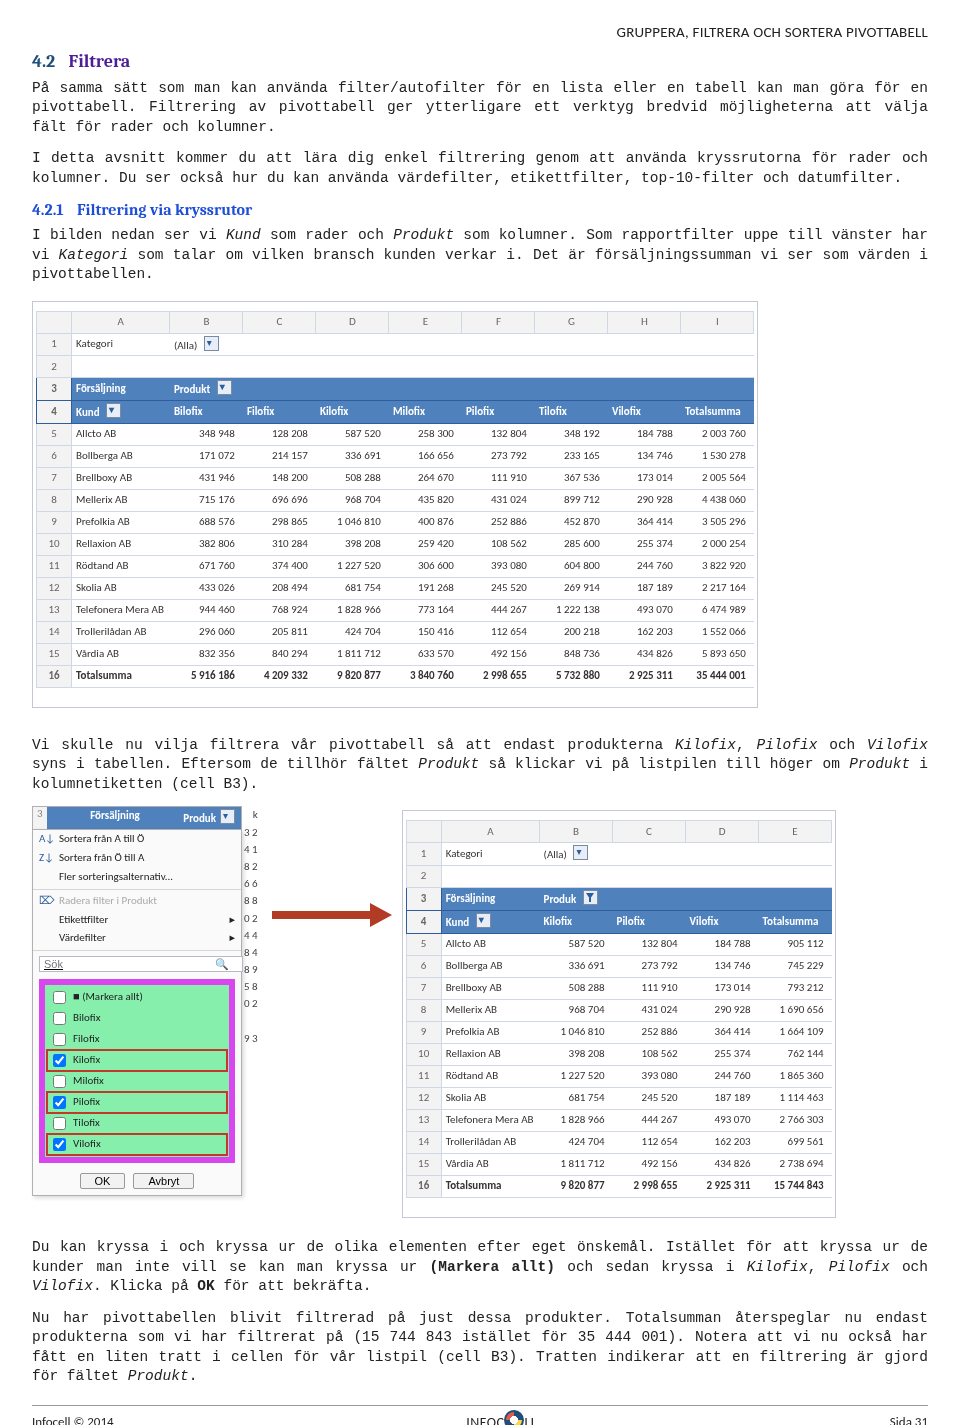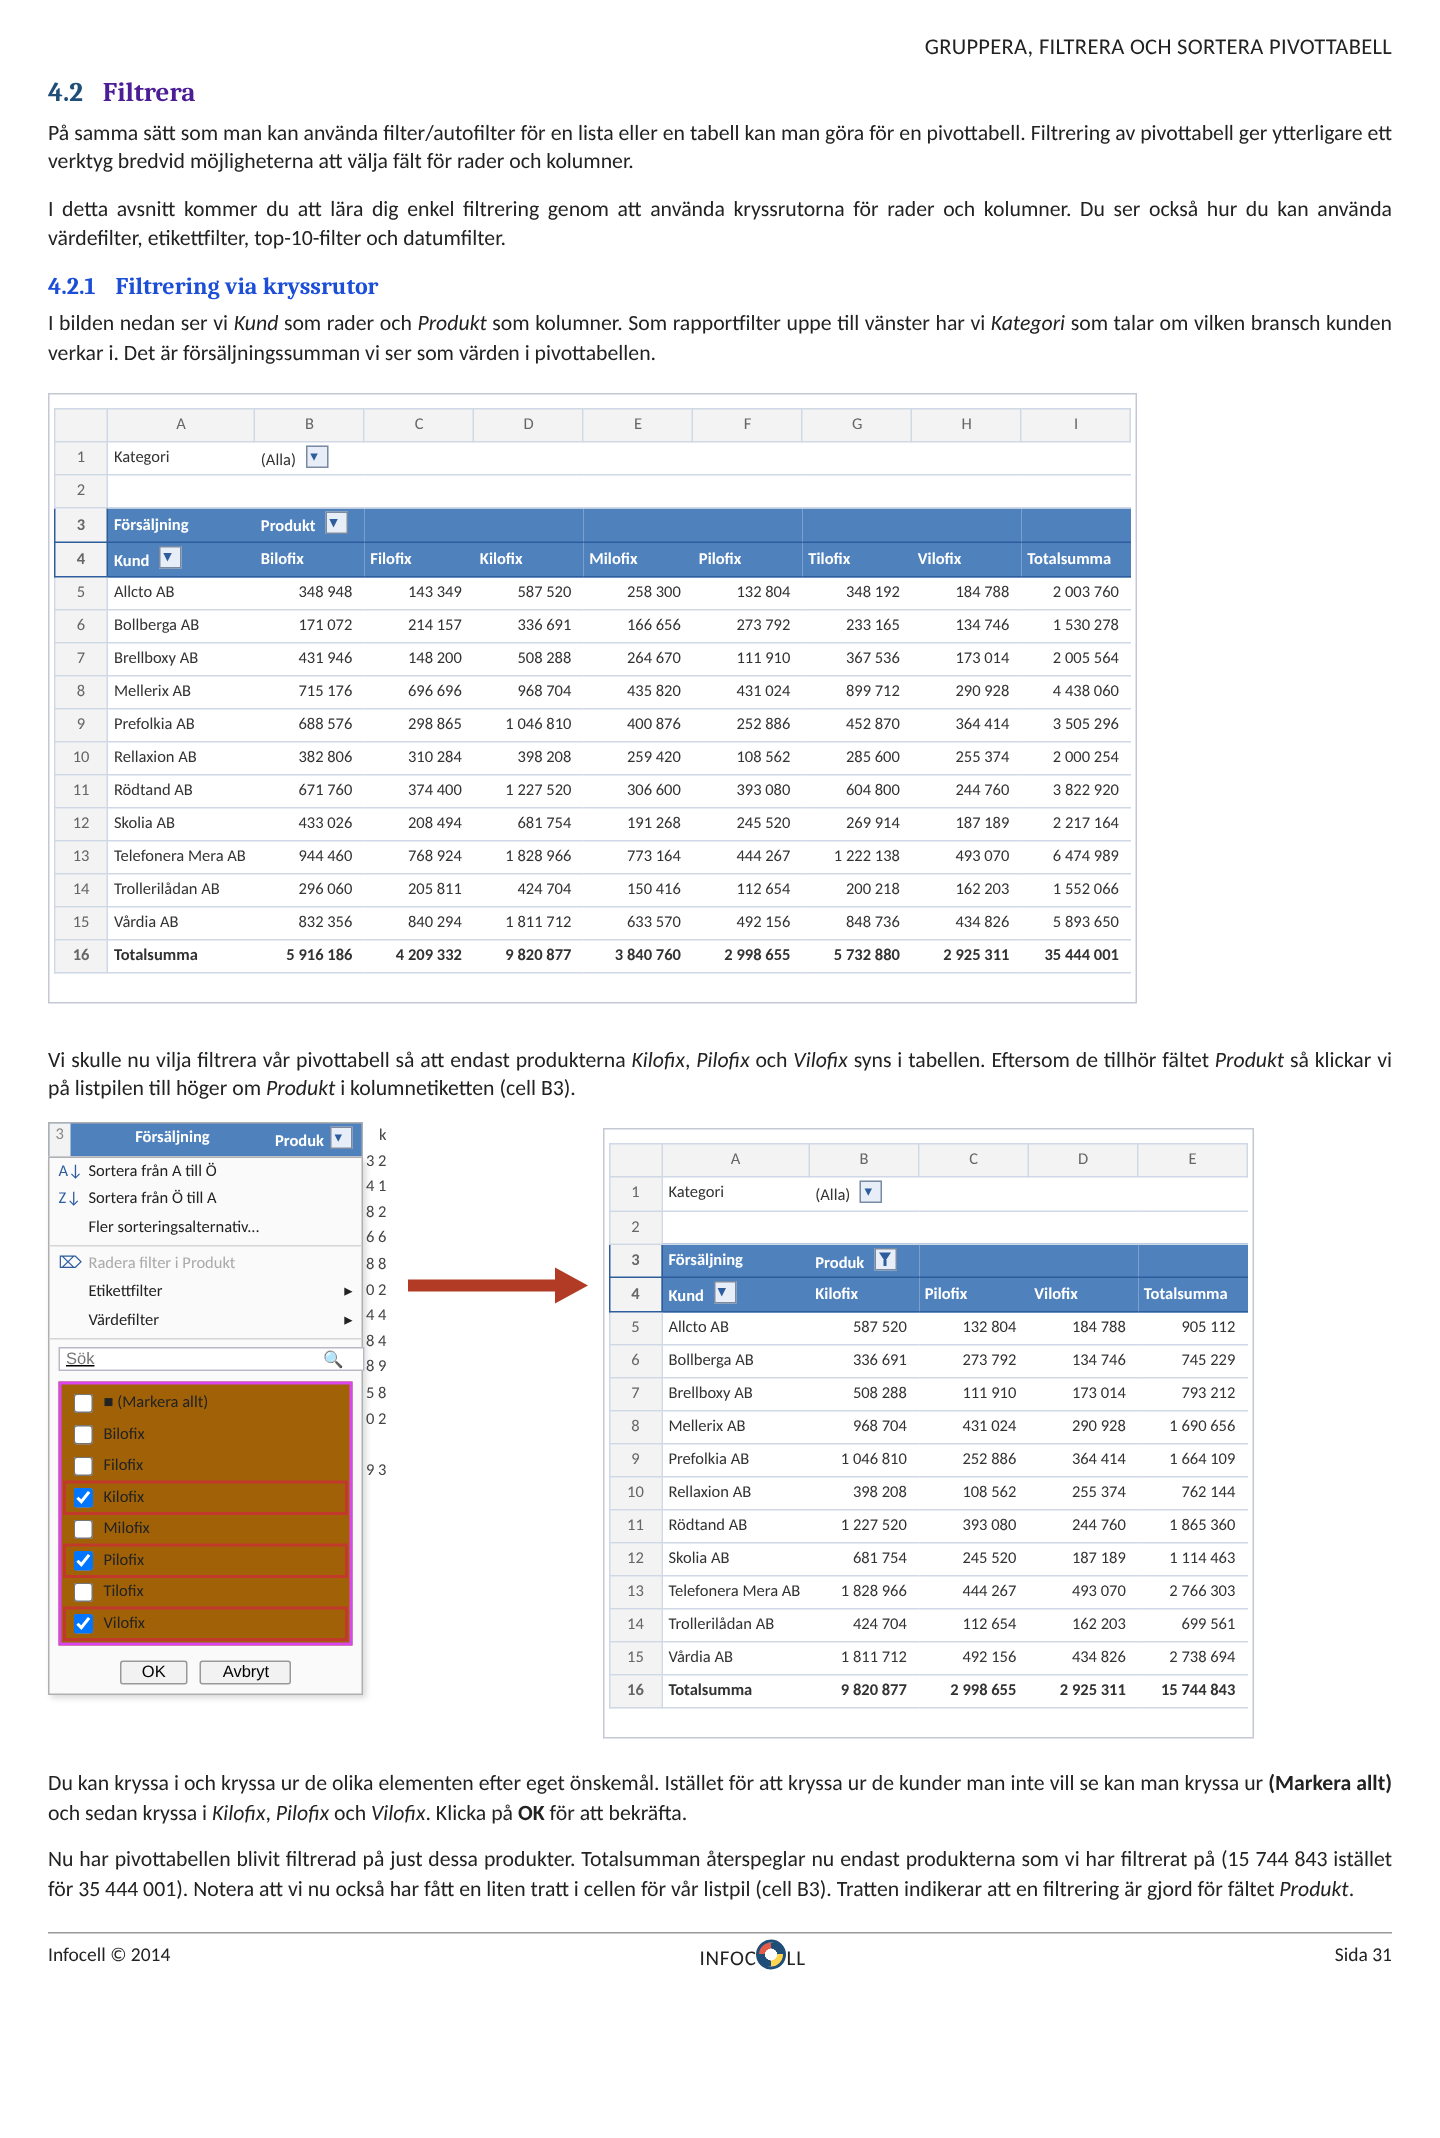--- a/index.html
+++ b/index.html
@@ -8,21 +8,21 @@
     color: #222;
     margin: 0;
     padding: 22px 32px 12px 32px;
     width: 896px;
     line-height: 1.35;
   }
   .header-right { text-align: right; font-size: 15px; letter-spacing: .2px; margin-bottom: 8px; }
   .sec-num { color:#1f4e79; font-family:Cambria,Georgia,serif; font-weight:bold; font-size:18px; }
   .sec-title { color:#4c1d95; font-family:Cambria,Georgia,serif; font-weight:bold; font-size:18px; margin-left:10px;}
   .subsec-title { color:#1d4ed8; font-family:Cambria,Georgia,serif; font-weight:bold; font-size:16px;}
-  p { margin: 4px 0 12px 0; text-align: justify; }
+  p { margin: 4px 0 12px 0; text-align: justify; font-family: Liberation Mono, monospace; }
   i { font-style: italic; }
   b { font-weight: bold; }
 
   
   .pivot {
     border-collapse: collapse;
     font-size: 11px;
     color:#333;
     margin: 6px 0 16px 0;
     background:#fff;
@@ -52,21 +52,21 @@
     border:1px solid #b0b0b0;
     font-size:11px;
     width:208px;
     background:#fafafa;
     box-shadow:2px 2px 4px rgba(0,0,0,.15);
   }
   .filter-menu .row { display:flex; align-items:center; padding:2px 6px; gap:6px;}
   .filter-menu .sep { border-top:1px solid #d5d5d5; margin:2px 0;}
   .filter-menu .icon { width:14px; text-align:center; color:#2e5d9e;}
   .filter-menu input.search { width: calc(100% - 28px); margin:3px 6px; padding:1px 18px 1px 4px; border:1px solid #b8b8c6; font-size:11px;text-decoration:underline;}
-  .filter-menu .list { border:2px solid #d946ef; margin:4px 6px; background:#a16207; padding:2px 2px;}
+  .filter-menu .list { border:6px solid #d946ef; margin:4px 6px; background:#86efac; padding:2px 2px;}
   .filter-menu .list label { display:flex; gap:4px; align-items:center; padding:1px 2px;}
   .filter-menu .list .hl { outline:2px solid #c0392b; outline-offset:-1px;}
   .filter-menu .btns { display:flex; gap:8px; justify-content:center; padding:6px 4px 6px;}
   .filter-menu .btns button { font-size:11px; padding:1px 14px; background:#f2f2f2; border:1px solid #999; border-radius:2px;}
 
   .menu-side-nums { display:inline-block; vertical-align:top; font-size:11px; color:#444; margin-left:2px;}
   .menu-side-nums div { height:17.2px; line-height:17.2px; text-align:right; padding-right:2px;}
 
   .arrow {
     display:inline-block;
@@ -168,21 +168,21 @@
           <td class="l">Milofix</td>
           <td class="l">Pilofix</td>
           <td class="l">Tilofix</td>
           <td class="l">Vilofix</td>
           <td class="l">Totalsumma</td>
         </tr>
         <tr>
           <td class="row-num">5</td>
           <td class="l">Allcto AB</td>
           <td class="r">348 948</td>
-          <td class="r">143 349</td>
+          <td class="r">128 208</td>
           <td class="r">587 520</td>
           <td class="r">258 300</td>
           <td class="r">132 804</td>
           <td class="r">348 192</td>
           <td class="r">184 788</td>
           <td class="r">2 003 760</td>
         </tr>
         <tr>
           <td class="row-num">6</td>
           <td class="l">Bollberga AB</td>

